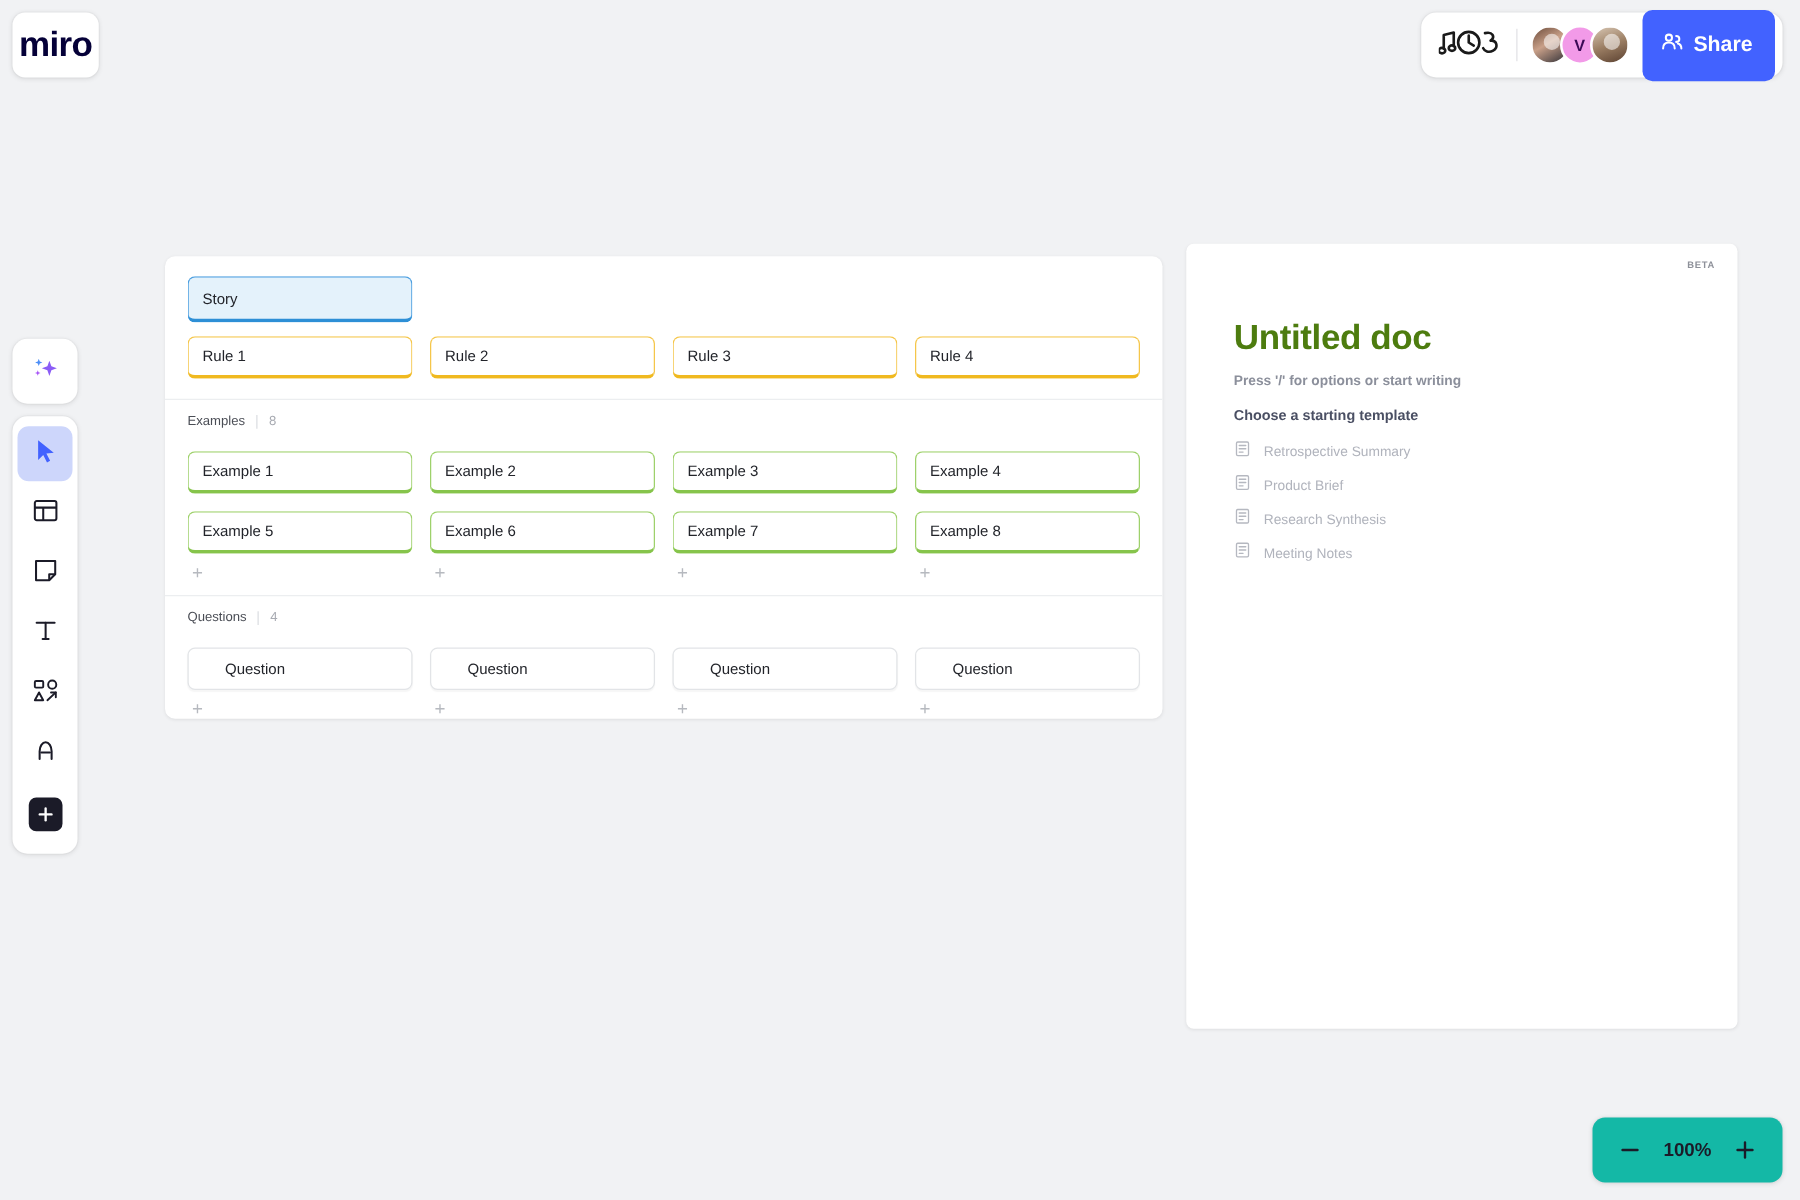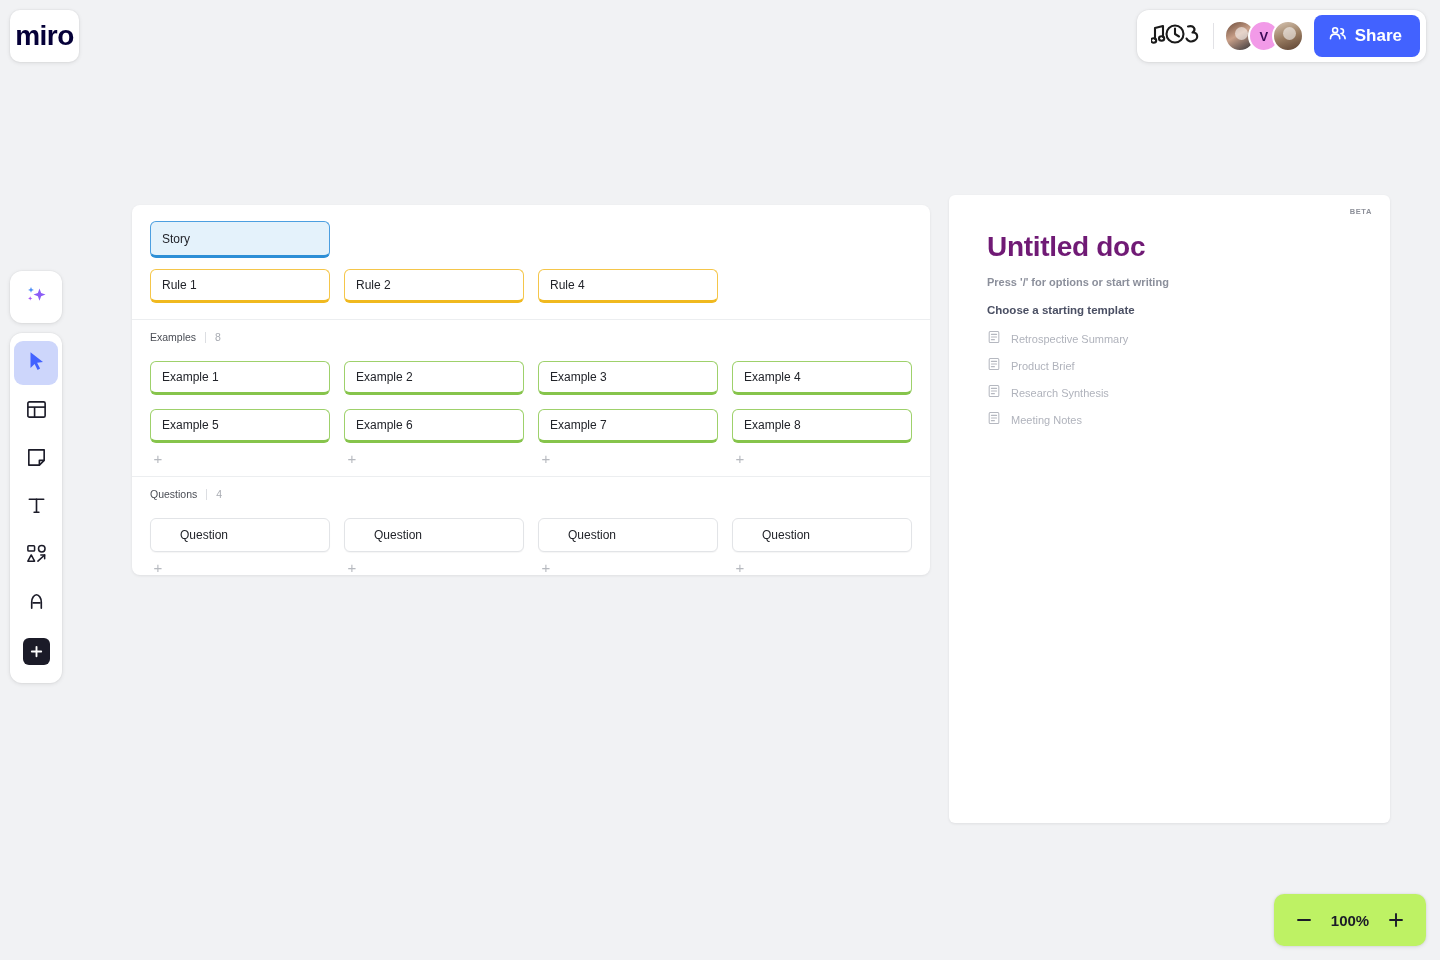--- a/index.html
+++ b/index.html
@@ -47,21 +47,21 @@
   .avatar.a1 { background: linear-gradient(150deg,#6b4b3a 0%,#c9a089 45%,#2f2f36 100%); }
   .avatar.a2 { background: #f29ae8; }
   .avatar.a3 { background: linear-gradient(160deg,#d8c7b4 0%,#9b7e63 50%,#5a4030 100%); }
   .avatar.a1::after, .avatar.a3::after {
     content:""; position:absolute; width:13px; height:13px; border-radius:50%;
     background: rgba(255,255,255,.55); top: 5px; left: 9px;
   }
   .share-btn {
     display: flex; align-items: center; gap: 8px;
     background: #4262ff; color: #ffffff;
-    height: 42px; padding: 0 18px 0 14px; border-radius: 8px;
+    height: 57px; padding: 0 18px 0 14px; border-radius: 8px;
     font-size: 17px; font-weight: 600; border: none; cursor: pointer;
   }
 
   
   .tool-ai {
     position: absolute; left: 10px; top: 271px;
     width: 52px; height: 52px; background: #ffffff; border-radius: 12px;
     box-shadow: 0 1px 4px rgba(0,0,0,.10), 0 0 0 1px rgba(0,0,0,.02);
     display: flex; align-items: center; justify-content: center; cursor: pointer;
   }
@@ -152,36 +152,36 @@
     width: 441px; height: 628px;
     background: #ffffff; border-radius: 6px;
     box-shadow: 0 1px 3px rgba(0,0,0,.08);
     padding: 14px 38px 0 38px;
   }
   .beta {
     position: absolute; right: 18px; top: 12px;
     font-size: 7.5px; font-weight: 700; letter-spacing: .6px; color: #8d9099;
   }
   .doc-title {
-    font-size: 28px; font-weight: 700; color: #701a75;
-    margin-top: 22px; letter-spacing: -0.3px;
+    font-size: 28px; font-weight: 700; color: #4d7c0f;
+    margin-top: 45px; letter-spacing: -0.3px;
   }
   .doc-hint { font-size: 11px; color: #8b8f9b; margin-top: 13px; font-weight: bold; }
   .doc-sub { font-size: 11.5px; font-weight: 700; color: #4a4f63; margin-top: 16px; }
   .tpl-list { margin-top: 9px; }
   .tpl-item {
     display: flex; align-items: center; gap: 10px;
     height: 27px; cursor: pointer;
   }
   .tpl-label { font-size: 11px; color: #b0b3bc; }
 
   
   .zoomctl {
     position: absolute; right: 14px; bottom: 14px;
-    width: 152px; height: 52px; background: #bef264;
+    width: 152px; height: 52px; background: #14b8a6;
     border-radius: 10px; box-shadow: 0 1px 4px rgba(0,0,0,.10), 0 0 0 1px rgba(0,0,0,.02);
     display: flex; align-items: center; justify-content: space-between;
     padding: 0 20px;
   }
   .zbtn { cursor: pointer; color: #1b1b28; display: flex; align-items: center; }
   .zval { font-size: 15px; font-weight: 600; color: #1b1b28; }
 </style>
 </head>
 <body>
 
@@ -307,20 +307,25 @@
     <div class="rule-wrap">
       <div class="grid-row">
         <div class="cell">
             <div class="card rule">
               <span>Rule 1</span>
             </div>
           </div>
         <div class="cell">
             <div class="card rule">
               <span>Rule 2</span>
+            </div>
+          </div>
+        <div class="cell">
+            <div class="card rule">
+              <span>Rule 3</span>
             </div>
           </div>
         <div class="cell">
             <div class="card rule">
               <span>Rule 4</span>
             </div>
           </div>
       </div>
     </div>
   </div>

